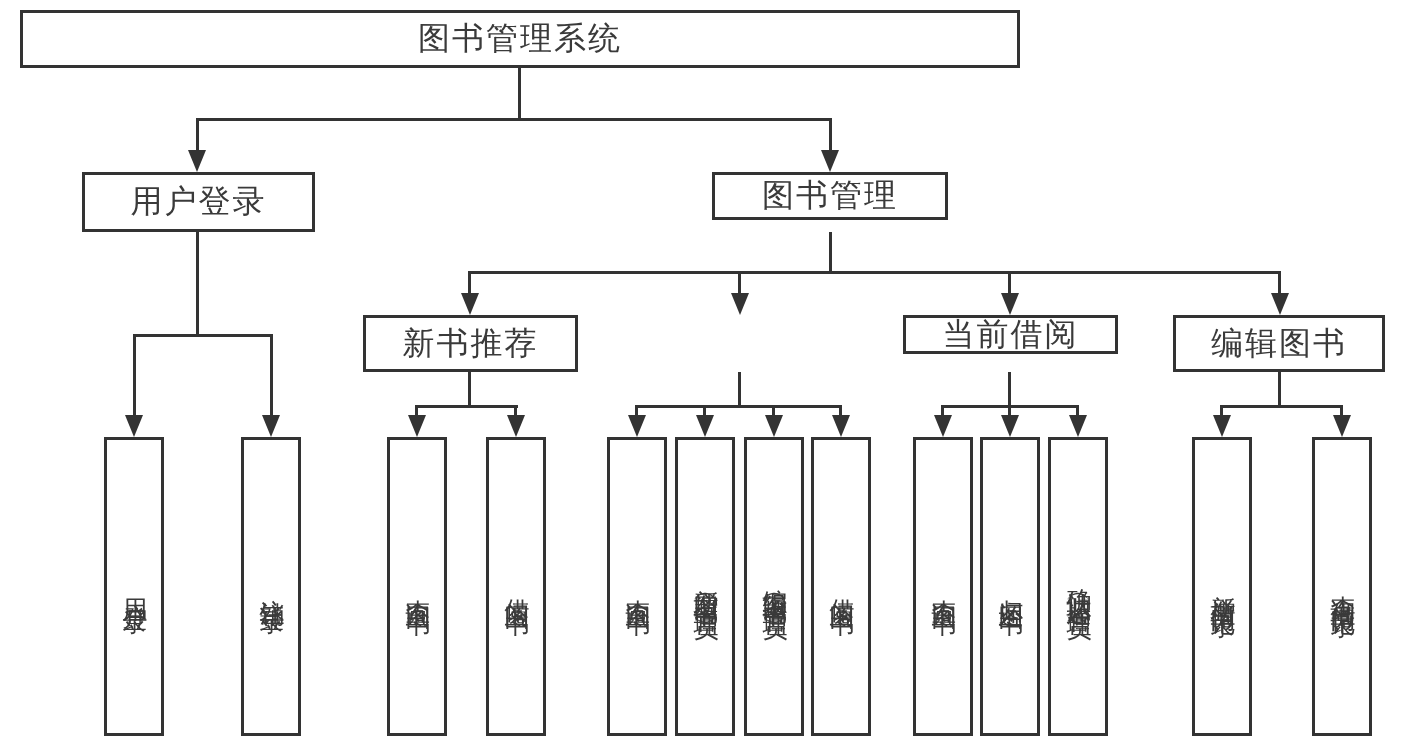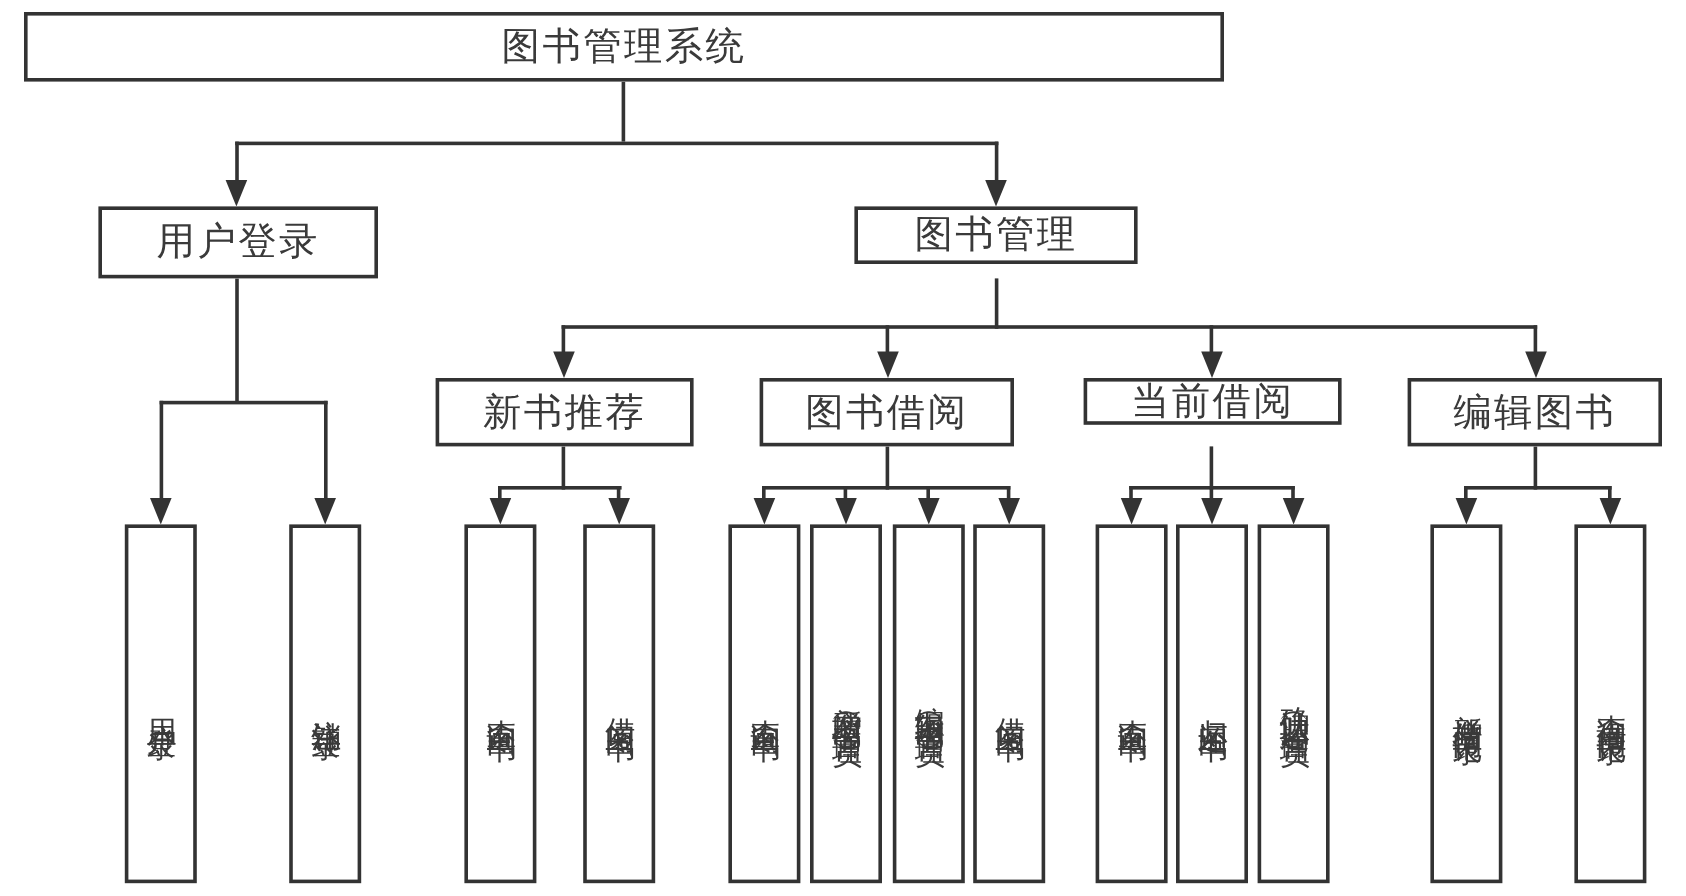--- a/index.html
+++ b/index.html
@@ -72,23 +72,20 @@
   </div>
 
   <div class="box" style="left:712px;top:172px;width:236px;height:48px">
     <span>图书管理</span>
   </div>
 
   <div class="box" style="left:363px;top:315px;width:215px;height:57px">
     <span>新书推荐</span>
   </div>
 
-  <div class="box" style="left:633px;top:315px;width:212px;height:57px">
-    <span>图书借阅</span>
-  </div>
 
   <div class="box" style="left:903px;top:315px;width:215px;height:39px">
     <span>当前借阅</span>
   </div>
 
   <div class="box" style="left:1173px;top:315px;width:212px;height:57px">
     <span>编辑图书</span>
   </div>
 
   <div class="box leaf" style="left:104px;top:437px;width:60px;height:299px">

